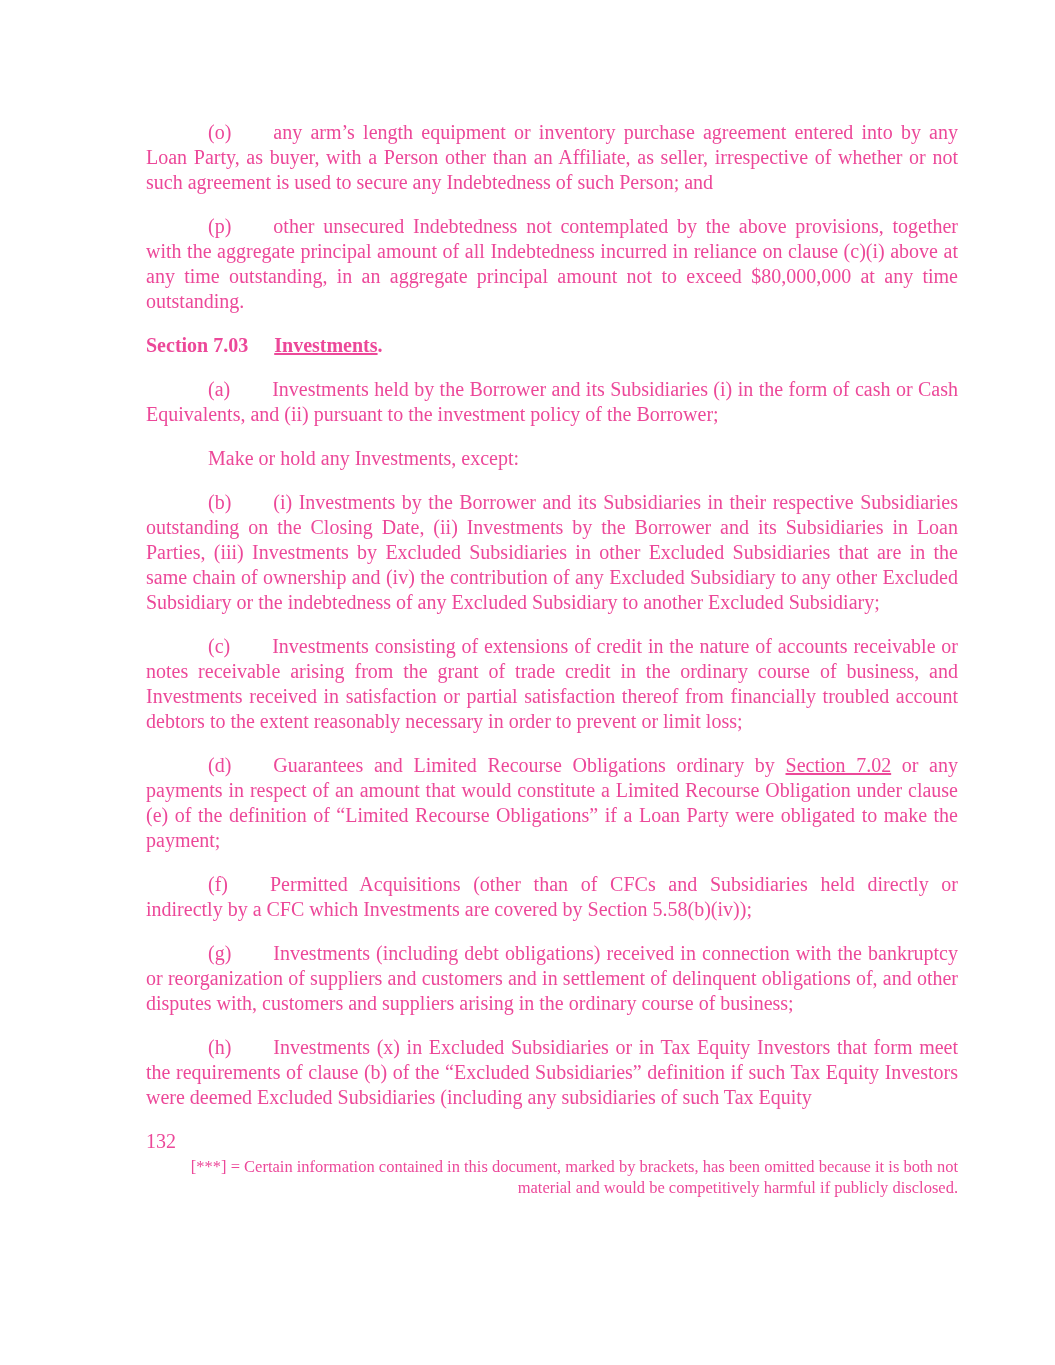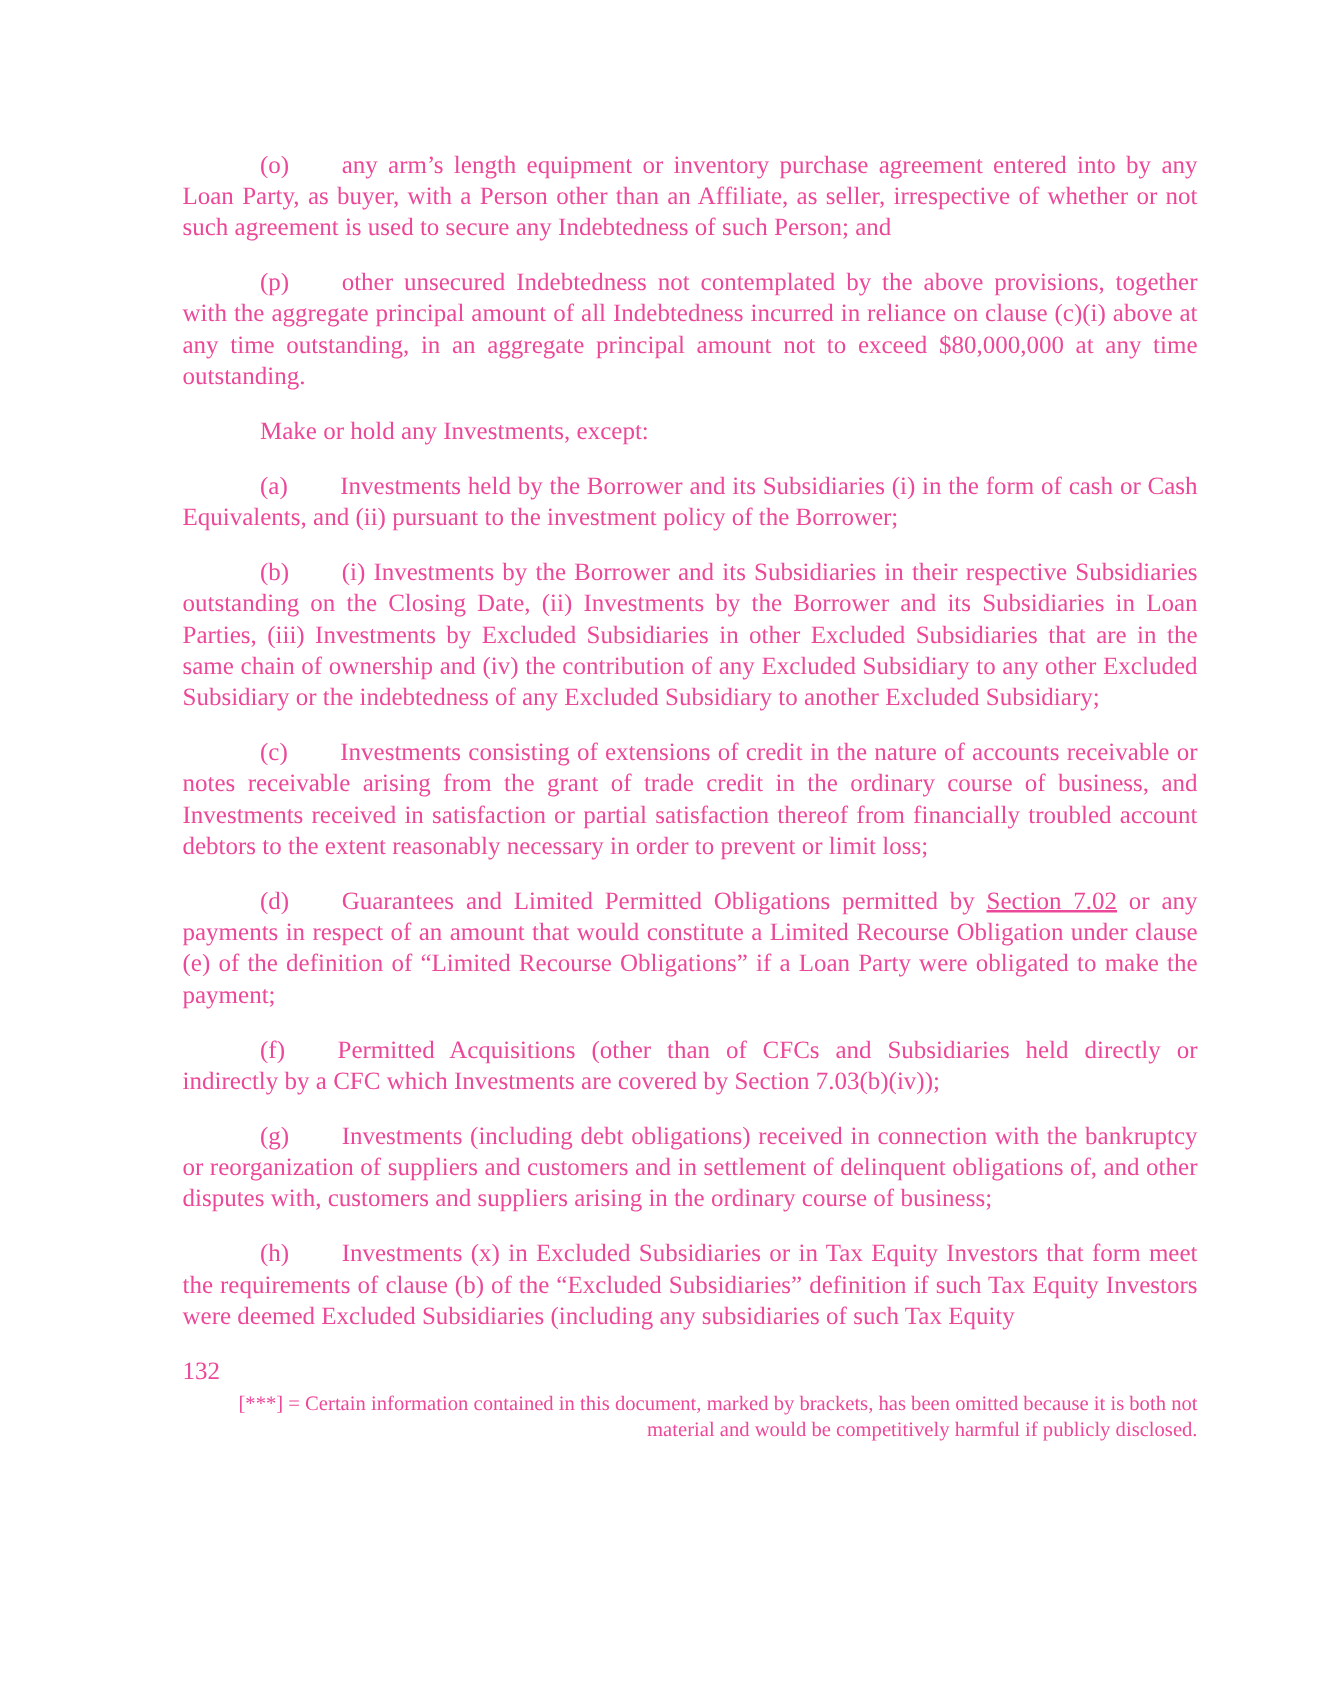--- a/index.html
+++ b/index.html
@@ -54,33 +54,34 @@
 </head>
 <body>
 
 <div class="page">
   <div class="content">
 
     <p class="para"><span>(o)</span><span class="tab"></span><span>any arm’s length equipment or inventory purchase agreement entered into by any Loan Party, as buyer, with a Person other than an Affiliate, as seller, irrespective of whether or not such agreement is used to secure any Indebtedness of such Person; and</span></p>
 
     <p class="para"><span>(p)</span><span class="tab"></span><span>other unsecured Indebtedness not contemplated by the above provisions, together with the aggregate principal amount of all Indebtedness incurred in reliance on clause (c)(i) above at any time outstanding, in an aggregate principal amount not to exceed $80,000,000 at any time outstanding.</span></p>
 
+    <p class="heading"><span>Section 7.03</span><span class="htab"></span><span class="u">Investments</span><span>.</span></p>
+
+    <p class="para"><span>(a)</span><span class="tab"></span><span>Investments held by the Borrower and its Subsidiaries (i) in the form of cash or Cash Equivalents, and (ii) pursuant to the investment policy of the Borrower;</span></p>
 
     <p class="para"><span>Make or hold any Investments, except:</span></p>
-
-    <p class="para"><span>(a)</span><span class="tab"></span><span>Investments held by the Borrower and its Subsidiaries (i) in the form of cash or Cash Equivalents, and (ii) pursuant to the investment policy of the Borrower;</span></p>
 
     <p class="para"><span>(b)</span><span class="tab"></span><span>(i) Investments by the Borrower and its Subsidiaries in their respective Subsidiaries outstanding on the Closing Date, (ii) Investments by the Borrower and its Subsidiaries in Loan Parties, (iii) Investments by Excluded Subsidiaries in other Excluded Subsidiaries that are in the same chain of ownership and (iv) the contribution of any Excluded Subsidiary to any other Excluded Subsidiary or the indebtedness of any Excluded Subsidiary to another Excluded Subsidiary;</span></p>
 
     <p class="para"><span>(c)</span><span class="tab"></span><span>Investments consisting of extensions of credit in the nature of accounts receivable or notes receivable arising from the grant of trade credit in the ordinary course of business, and Investments received in satisfaction or partial satisfaction thereof from financially troubled account debtors to the extent reasonably necessary in order to prevent or limit loss;</span></p>
 
-    <p class="para"><span>(d)</span><span class="tab"></span><span>Guarantees and Limited Permitted Obligations permitted by </span><span class="u">Section 7.02</span><span> or any payments in respect of an amount that would constitute a Limited Recourse Obligation under clause (e) of the definition of “Limited Recourse Obligations” if a Loan Party were obligated to make the payment;</span></p>
+    <p class="para"><span>(d)</span><span class="tab"></span><span>Guarantees and Limited Recourse Obligations ordinary by </span><span class="u">Section 7.02</span><span> or any payments in respect of an amount that would constitute a Limited Recourse Obligation under clause (e) of the definition of “Limited Recourse Obligations” if a Loan Party were obligated to make the payment;</span></p>
 
 
-    <p class="para"><span>(f)</span><span class="tab"></span><span>Permitted Acquisitions (other than of CFCs and Subsidiaries held directly or indirectly by a CFC which Investments are covered by Section 7.03(b)(iv));</span></p>
+    <p class="para"><span>(f)</span><span class="tab"></span><span>Permitted Acquisitions (other than of CFCs and Subsidiaries held directly or indirectly by a CFC which Investments are covered by Section 5.58(b)(iv));</span></p>
 
     <p class="para"><span>(g)</span><span class="tab"></span><span>Investments (including debt obligations) received in connection with the bankruptcy or reorganization of suppliers and customers and in settlement of delinquent obligations of, and other disputes with, customers and suppliers arising in the ordinary course of business;</span></p>
 
     <p class="para"><span>(h)</span><span class="tab"></span><span>Investments (x) in Excluded Subsidiaries or in Tax Equity Investors that form meet the requirements of clause (b) of the “Excluded Subsidiaries” definition if such Tax Equity Investors were deemed Excluded Subsidiaries (including any subsidiaries of such Tax Equity</span></p>
 
     <div class="pagenum">132</div>
 
     <div class="footnote">[***] = Certain information contained in this document, marked by brackets, has been omitted because it is both not material and would be competitively harmful if publicly disclosed.</div>
 
   </div>

